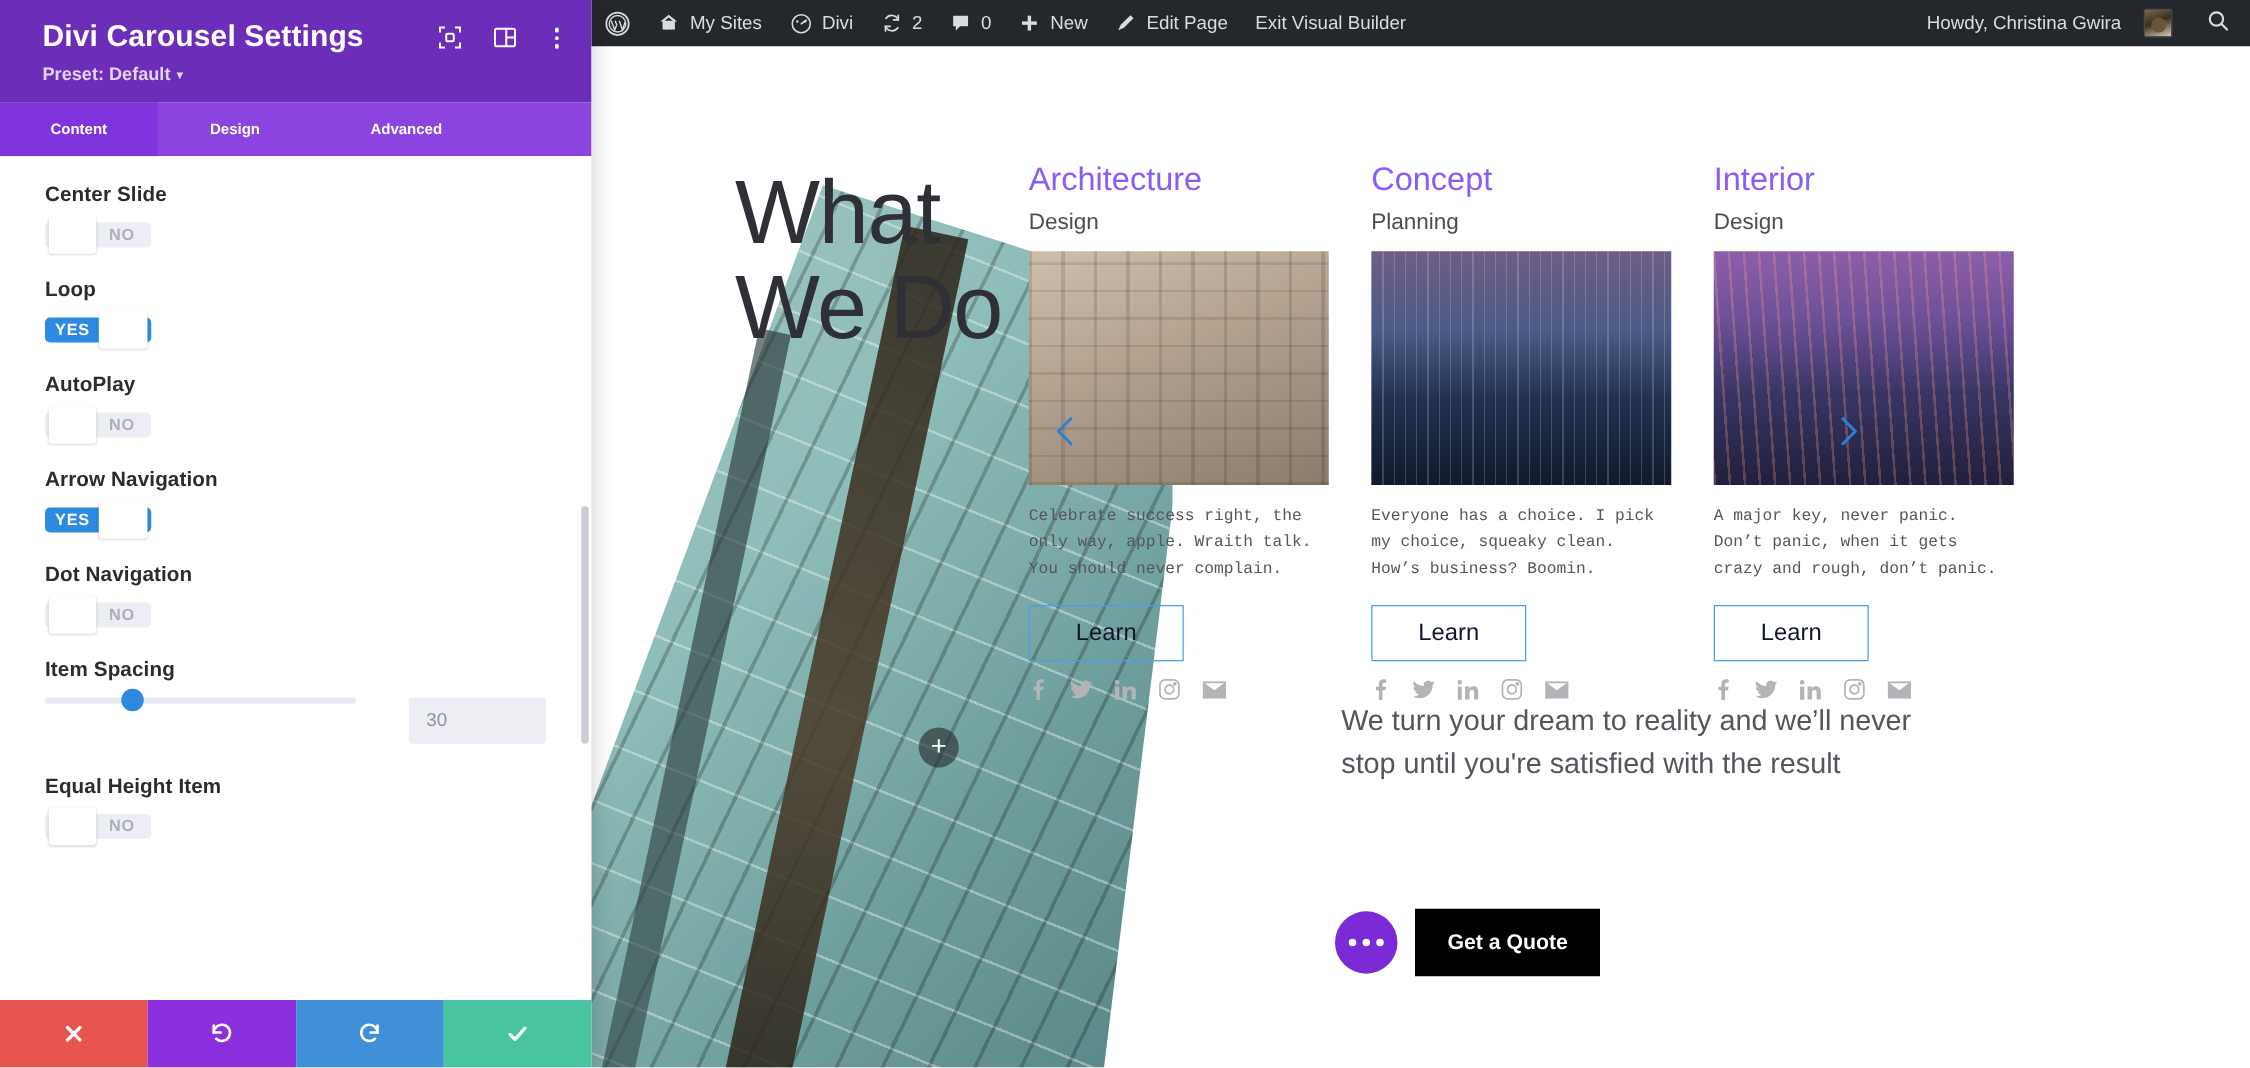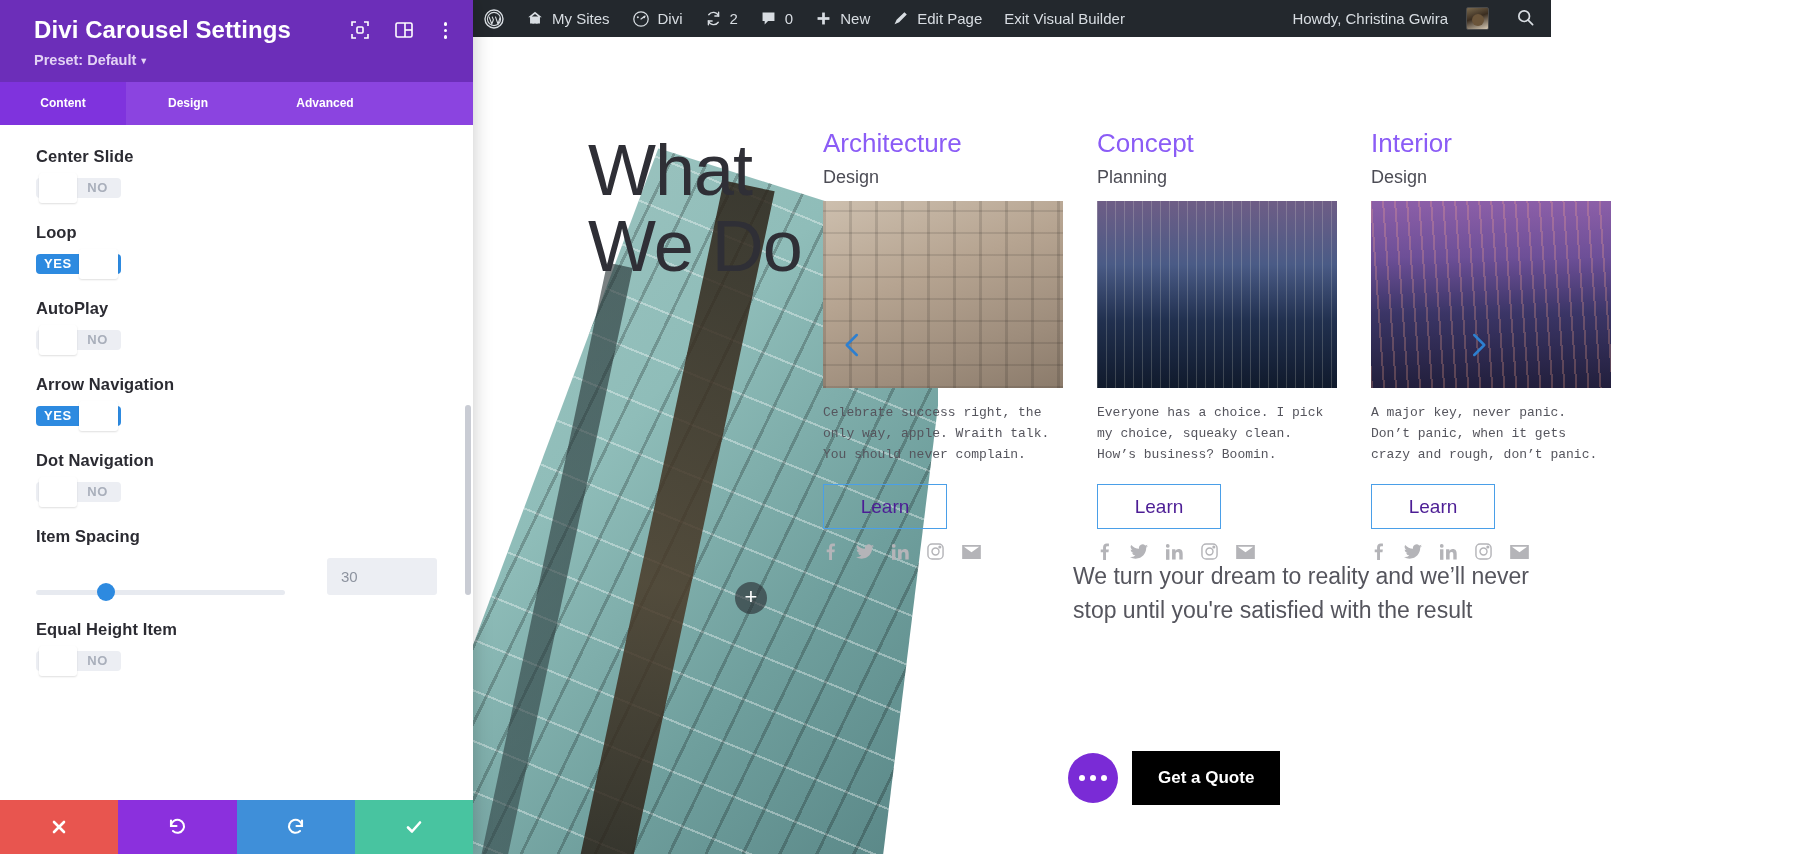--- a/index.html
+++ b/index.html
@@ -85,21 +85,21 @@
     box-shadow: 0 1px 2px rgba(0,0,0,.13);
   }
   .toggle .tlabel {
     font-size: 13px; font-weight: 700; color: #a9afbb;
     letter-spacing: .6px; width: 44px; text-align: center;
   }
   .toggle.on .tlabel { color: #fff; order: -1; }
   .toggle.on .knob { margin-left: 0; }
   .toggle.off .knob { order: -1; }
 
-  .slider-row { display: flex; align-items: flex-end; gap: 12px; }
+  .slider-row { display: flex; align-items: flex-start; gap: 12px; }
   .slider-track {
     position: relative;
     width: 250px; height: 5px; background: #e7eaf0; border-radius: 3px;
     margin-right: 30px; cursor: pointer;
   }
   .slider-thumb {
     position: absolute; top: 50%; left: 30%;
     transform: translate(-50%,-50%);
     width: 18px; height: 18px; border-radius: 50%;
     background: #2d8ae0;
@@ -124,21 +124,21 @@
   }
   .fb-close { background: #e8554f; }
   .fb-undo  { background: #8b30dd; }
   .fb-redo  { background: #3f8fd9; }
   .fb-save  { background: #48c4a0; }
   .fb-ico { width: 20px; height: 20px; }
 
   
   .wp-bar {
     position: absolute; left: 473px; top: 0;
-    width: 1078px; height: 37px;
+    width: 1327px; height: 37px;
     background: #23282d;
     display: flex; align-items: center;
     color: #d8dde2; font-size: 15px;
     z-index: 30;
   }
   .wpb-item {
     display: flex; align-items: center; gap: 8px;
     padding: 0 11px; height: 37px; cursor: pointer;
     white-space: nowrap;
   }
@@ -242,21 +242,21 @@
       linear-gradient(180deg,#8c5fa8 0%, #6d4f97 30%, #3b3566 60%, #221f3c 100%);
   }
   .card-text {
     margin-top: 14px;
     font-size: 13px; line-height: 1.62; color: #55555d; font-family: Liberation Mono, monospace;
   }
   .learn-btn {
     margin-top: 19px;
     width: 124px; height: 45px;
     border: 1px solid #4a9fe8; background: transparent;
-    color: #4c1d95; font-size: 19px;
+    color: #0f172a; font-size: 19px;
     display: flex; align-items: center; justify-content: center;
     cursor: pointer;
     font-family: "Liberation Sans", sans-serif;
   }
   .socials { display: flex; gap: 18px; margin-top: 14px; align-items: center; color: #b4b4b8; }
   .socials svg { display:block; }
 
   .arrow {
     position: absolute; width: 40px; height: 40px;
     display:flex; align-items:center; justify-content:center;
@@ -264,21 +264,21 @@
   }
   .arrow-left { left: 360px; top: 288px; }
   .arrow-right { left: 985px; top: 288px; }
 
   .tagline {
     position: absolute; left: 600px; top: 522px;
     width: 460px;
     font-size: 23px; line-height: 1.48; color: #55555d;
   }
   .cta-row {
-    position: absolute; left: 595px; top: 714px;
+    position: absolute; left: 595px; top: 690px;
     display: flex; align-items: center; gap: 14px;
   }
   .dots-circle {
     width: 50px; height: 50px; border-radius: 50%;
     background: #7a2bd6; color: #fff;
     display: flex; align-items: center; justify-content: center; gap: 5px;
     cursor: pointer;
   }
   .dots-circle i { width: 6px; height: 6px; border-radius: 50%; background: #fff; display: block; }
   .quote-btn {

